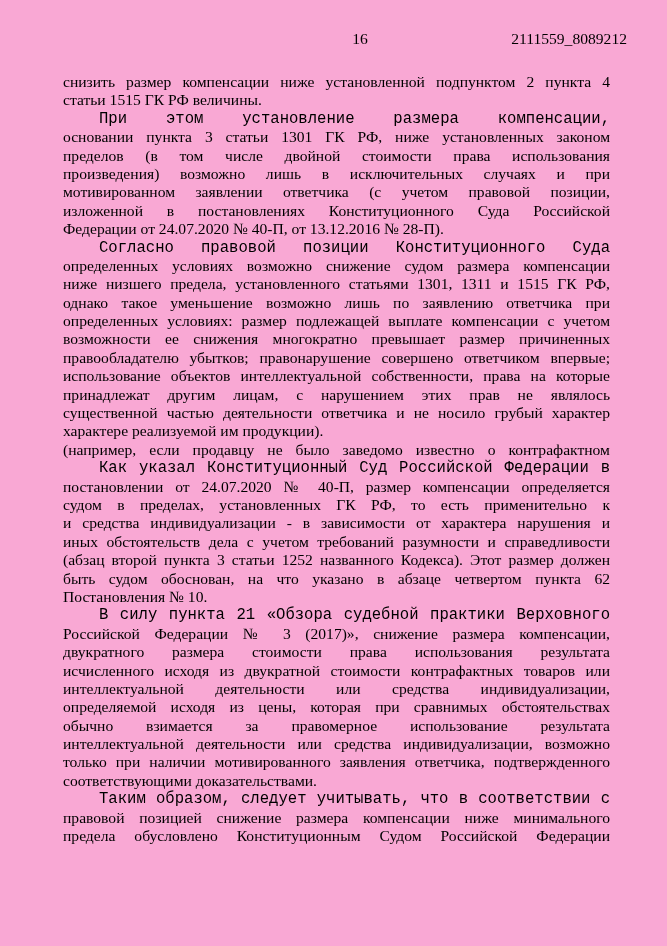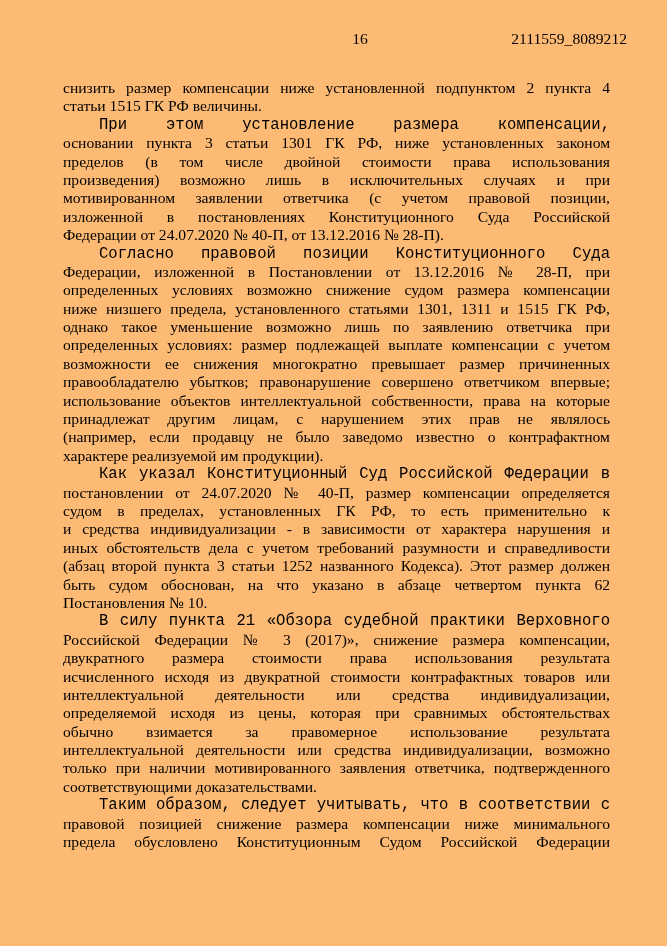--- a/index.html
+++ b/index.html
@@ -13,21 +13,21 @@
     font-family: "Liberation Serif", "DejaVu Serif", serif;
     color: #000000;
     position: relative;
     overflow: hidden;
   }
   .page {
     position: absolute;
     top: 0; left: 0;
     width: 667px;
     height: 946px;
-    background: #fdba74;
+    background: #f9a8d4;
   }
   .header {
     position: absolute;
     top: 31px;
     left: 0;
     width: 667px;
     height: 18px;
     font-size: 15.6px;
     line-height: 16px;
   }
@@ -37,21 +37,21 @@
     width: 40px;
     text-align: center;
   }
   .document-id {
     position: absolute;
     right: 40px;
     text-align: left;
   }
   .doc-body {
     position: absolute;
-    top: 79px;
+    top: 73px;
     left: 63px;
     width: 547px;
   }
   .paragraph {
     margin: 0;
     padding: 0;
   }
   .line {
     font-size: 15.6px;
     line-height: 18.4px;
@@ -86,31 +86,31 @@
         <div class="line indent">При этом установление размера компенсации, рассчитанного на</div>
         <div class="line">основании пункта 3 статьи 1301 ГК РФ, ниже установленных законом</div>
         <div class="line">пределов (в том числе двойной стоимости права использования</div>
         <div class="line">произведения) возможно лишь в исключительных случаях и при</div>
         <div class="line">мотивированном заявлении ответчика (с учетом правовой позиции,</div>
         <div class="line">изложенной в постановлениях Конституционного Суда Российской</div>
         <div class="line last">Федерации от 24.07.2020 № 40-П, от 13.12.2016 № 28-П).</div>
       </div>
       <div class="paragraph">
         <div class="line indent">Согласно правовой позиции Конституционного Суда Российской</div>
-        <div class="line">Федерации, изложенной в Постановлении от 13.12.2016 № 28-П, при</div>
         <div class="line">определенных условиях возможно снижение судом размера компенсации</div>
         <div class="line">ниже низшего предела, установленного статьями 1301, 1311 и 1515 ГК РФ,</div>
         <div class="line">однако такое уменьшение возможно лишь по заявлению ответчика при</div>
         <div class="line">определенных условиях: размер подлежащей выплате компенсации с учетом</div>
         <div class="line">возможности ее снижения многократно превышает размер причиненных</div>
         <div class="line">правообладателю убытков; правонарушение совершено ответчиком впервые;</div>
         <div class="line">использование объектов интеллектуальной собственности, права на которые</div>
         <div class="line">принадлежат другим лицам, с нарушением этих прав не являлось</div>
+        <div class="line">существенной частью деятельности ответчика и не носило грубый характер</div>
+        <div class="line last">характере реализуемой им продукции).</div>
         <div class="line">(например, если продавцу не было заведомо известно о контрафактном</div>
-        <div class="line last">характере реализуемой им продукции).</div>
       </div>
       <div class="paragraph">
         <div class="line indent">Как указал Конституционный Суд Российской Федерации в</div>
         <div class="line">постановлении от 24.07.2020 № 40-П, размер компенсации определяется</div>
         <div class="line">судом в пределах, установленных ГК РФ, то есть применительно к</div>
         <div class="line">и средства индивидуализации - в зависимости от характера нарушения и</div>
         <div class="line">иных обстоятельств дела с учетом требований разумности и справедливости</div>
         <div class="line">(абзац второй пункта 3 статьи 1252 названного Кодекса). Этот размер должен</div>
         <div class="line">быть судом обоснован, на что указано в абзаце четвертом пункта 62</div>
         <div class="line last">Постановления № 10.</div>

